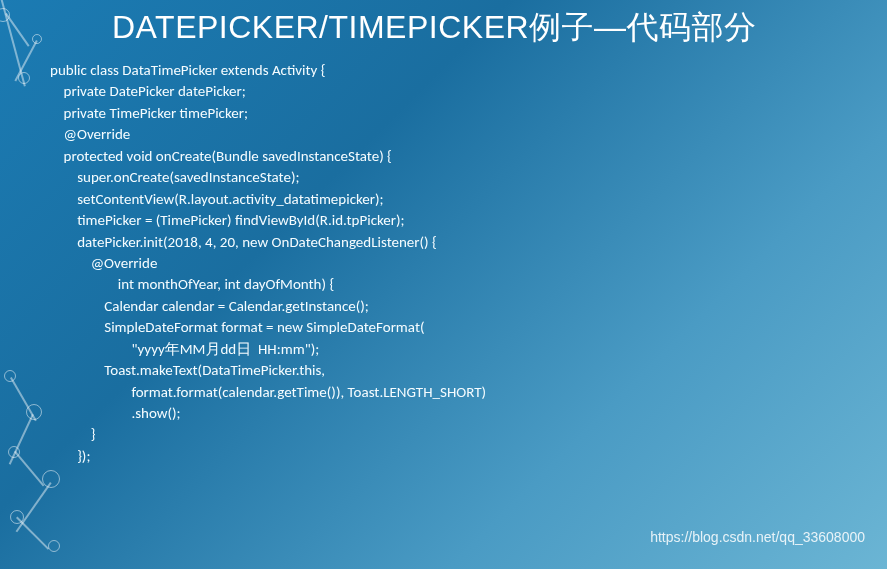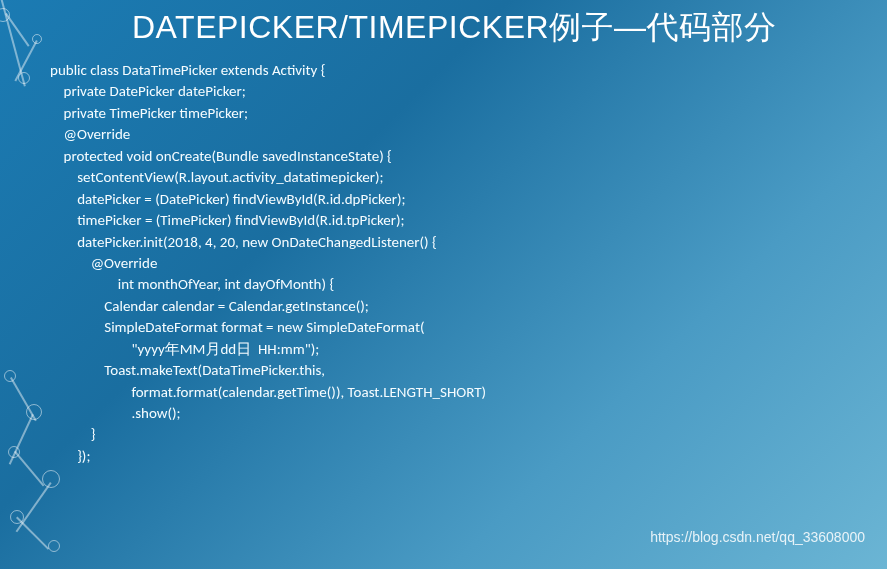--- a/index.html
+++ b/index.html
@@ -25,21 +25,20 @@
       background: rgba(255,255,255,0.45);
       width: 1.5px;
       transform-origin: top left;
     }
     .slide-title {
       font-size: 32px;
       font-weight: 300;
       letter-spacing: 0.5px;
       padding: 6px 0 0 112px;
       font-family: "Segoe UI Light", "Segoe UI", Arial, sans-serif;
-      margin-left: 20px;
     }
     .code {
       padding: 10px 0 0 50px;
       font-size: 15px;
       font-family: Calibri, "Segoe UI", Arial, sans-serif;
       font-weight: 400;
       line-height: 1.43;
       color: #f5fcff;
     }
     .code div { white-space: pre; }
@@ -75,23 +74,23 @@
 <div class="decor line" style="height:45px;left:16px;top:518px;transform:rotate(-45deg);"></div>
 
 <h1 class="slide-title">DATEPICKER/TIMEPICKER例子—代码部分</h1>
 
 <div class="code">
   <div>public class DataTimePicker extends Activity {</div>
   <div>    private DatePicker datePicker;</div>
   <div>    private TimePicker timePicker;</div>
   <div>    @Override</div>
   <div>    protected void onCreate(Bundle savedInstanceState) {</div>
+  <div>        super.onCreate(savedInstanceState);</div>
   <div>        setContentView(R.layout.activity_datatimepicker);</div>
   <div></div>
-  <div>        datePicker = (DatePicker) findViewById(R.id.dpPicker);</div>
   <div>        timePicker = (TimePicker) findViewById(R.id.tpPicker);</div>
   <div></div>
   <div>        datePicker.init(2018, 4, 20, new OnDateChangedListener() {</div>
   <div></div>
   <div>            @Override</div>
   <div>                    int monthOfYear, int dayOfMonth) {</div>
   <div>                Calendar calendar = Calendar.getInstance();</div>
   <div>                SimpleDateFormat format = new SimpleDateFormat(</div>
   <div>                        "yyyy年MM月dd日  HH:mm");</div>
   <div>                Toast.makeText(DataTimePicker.this,</div>

